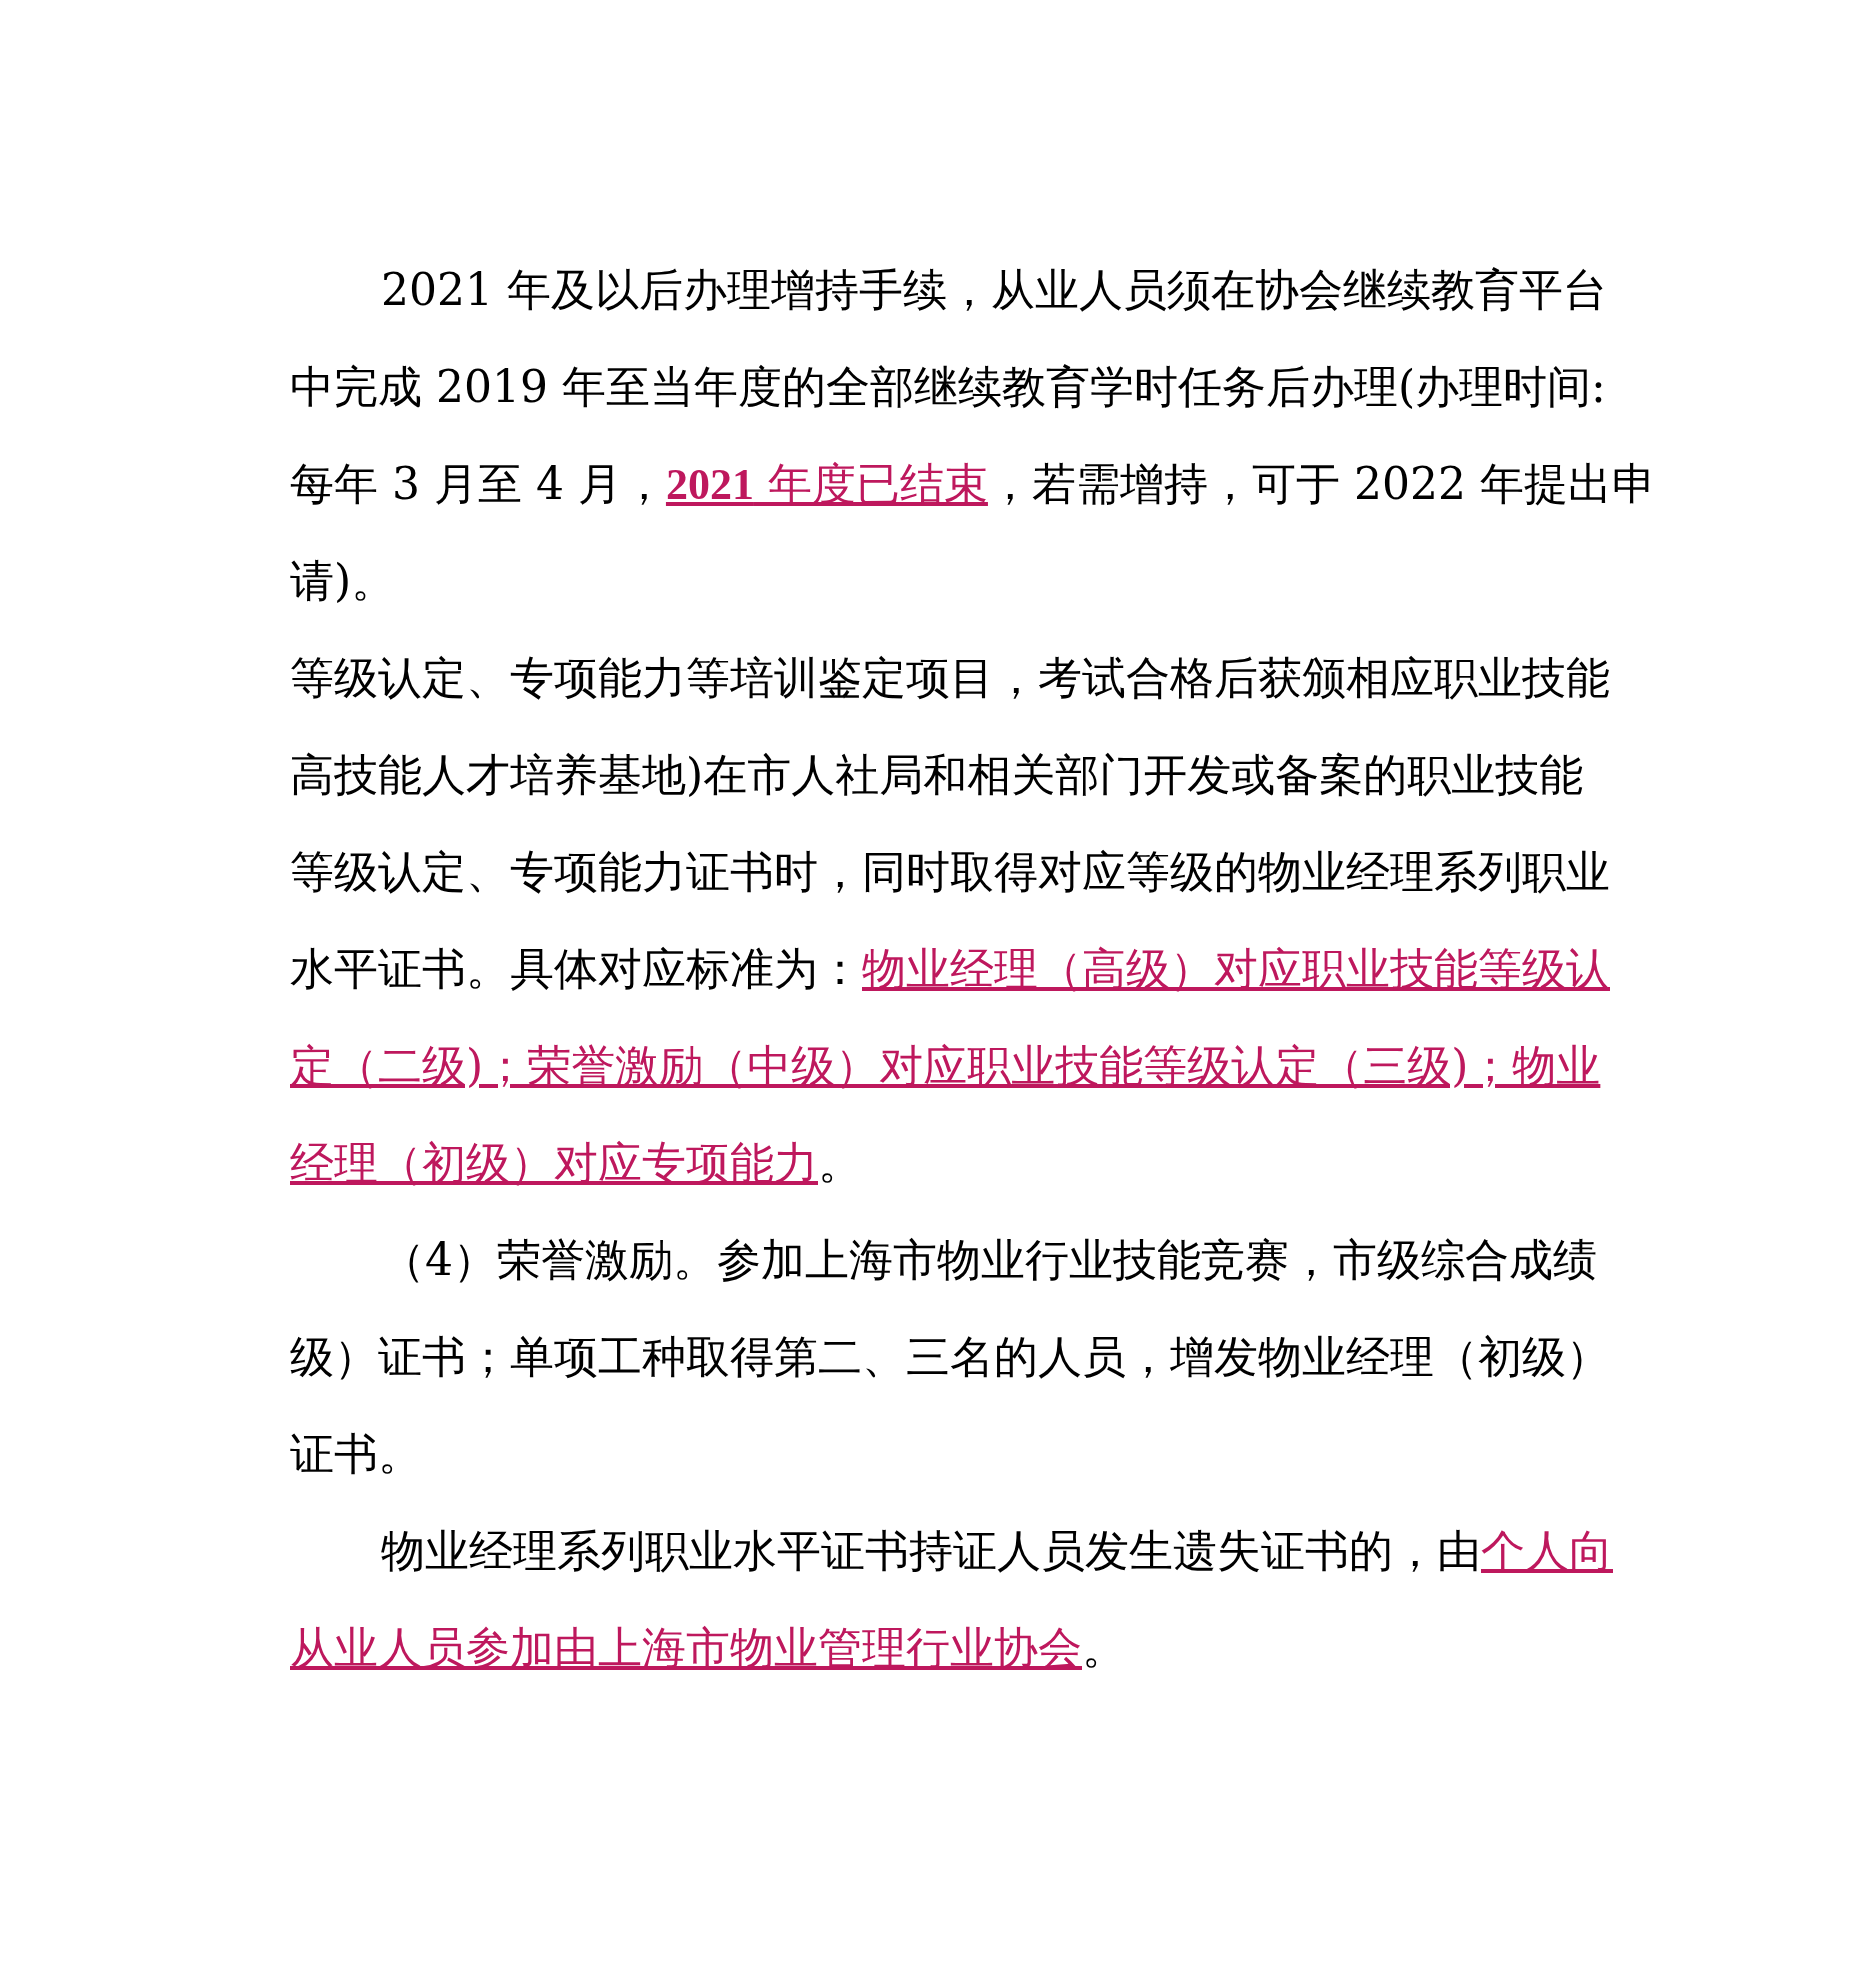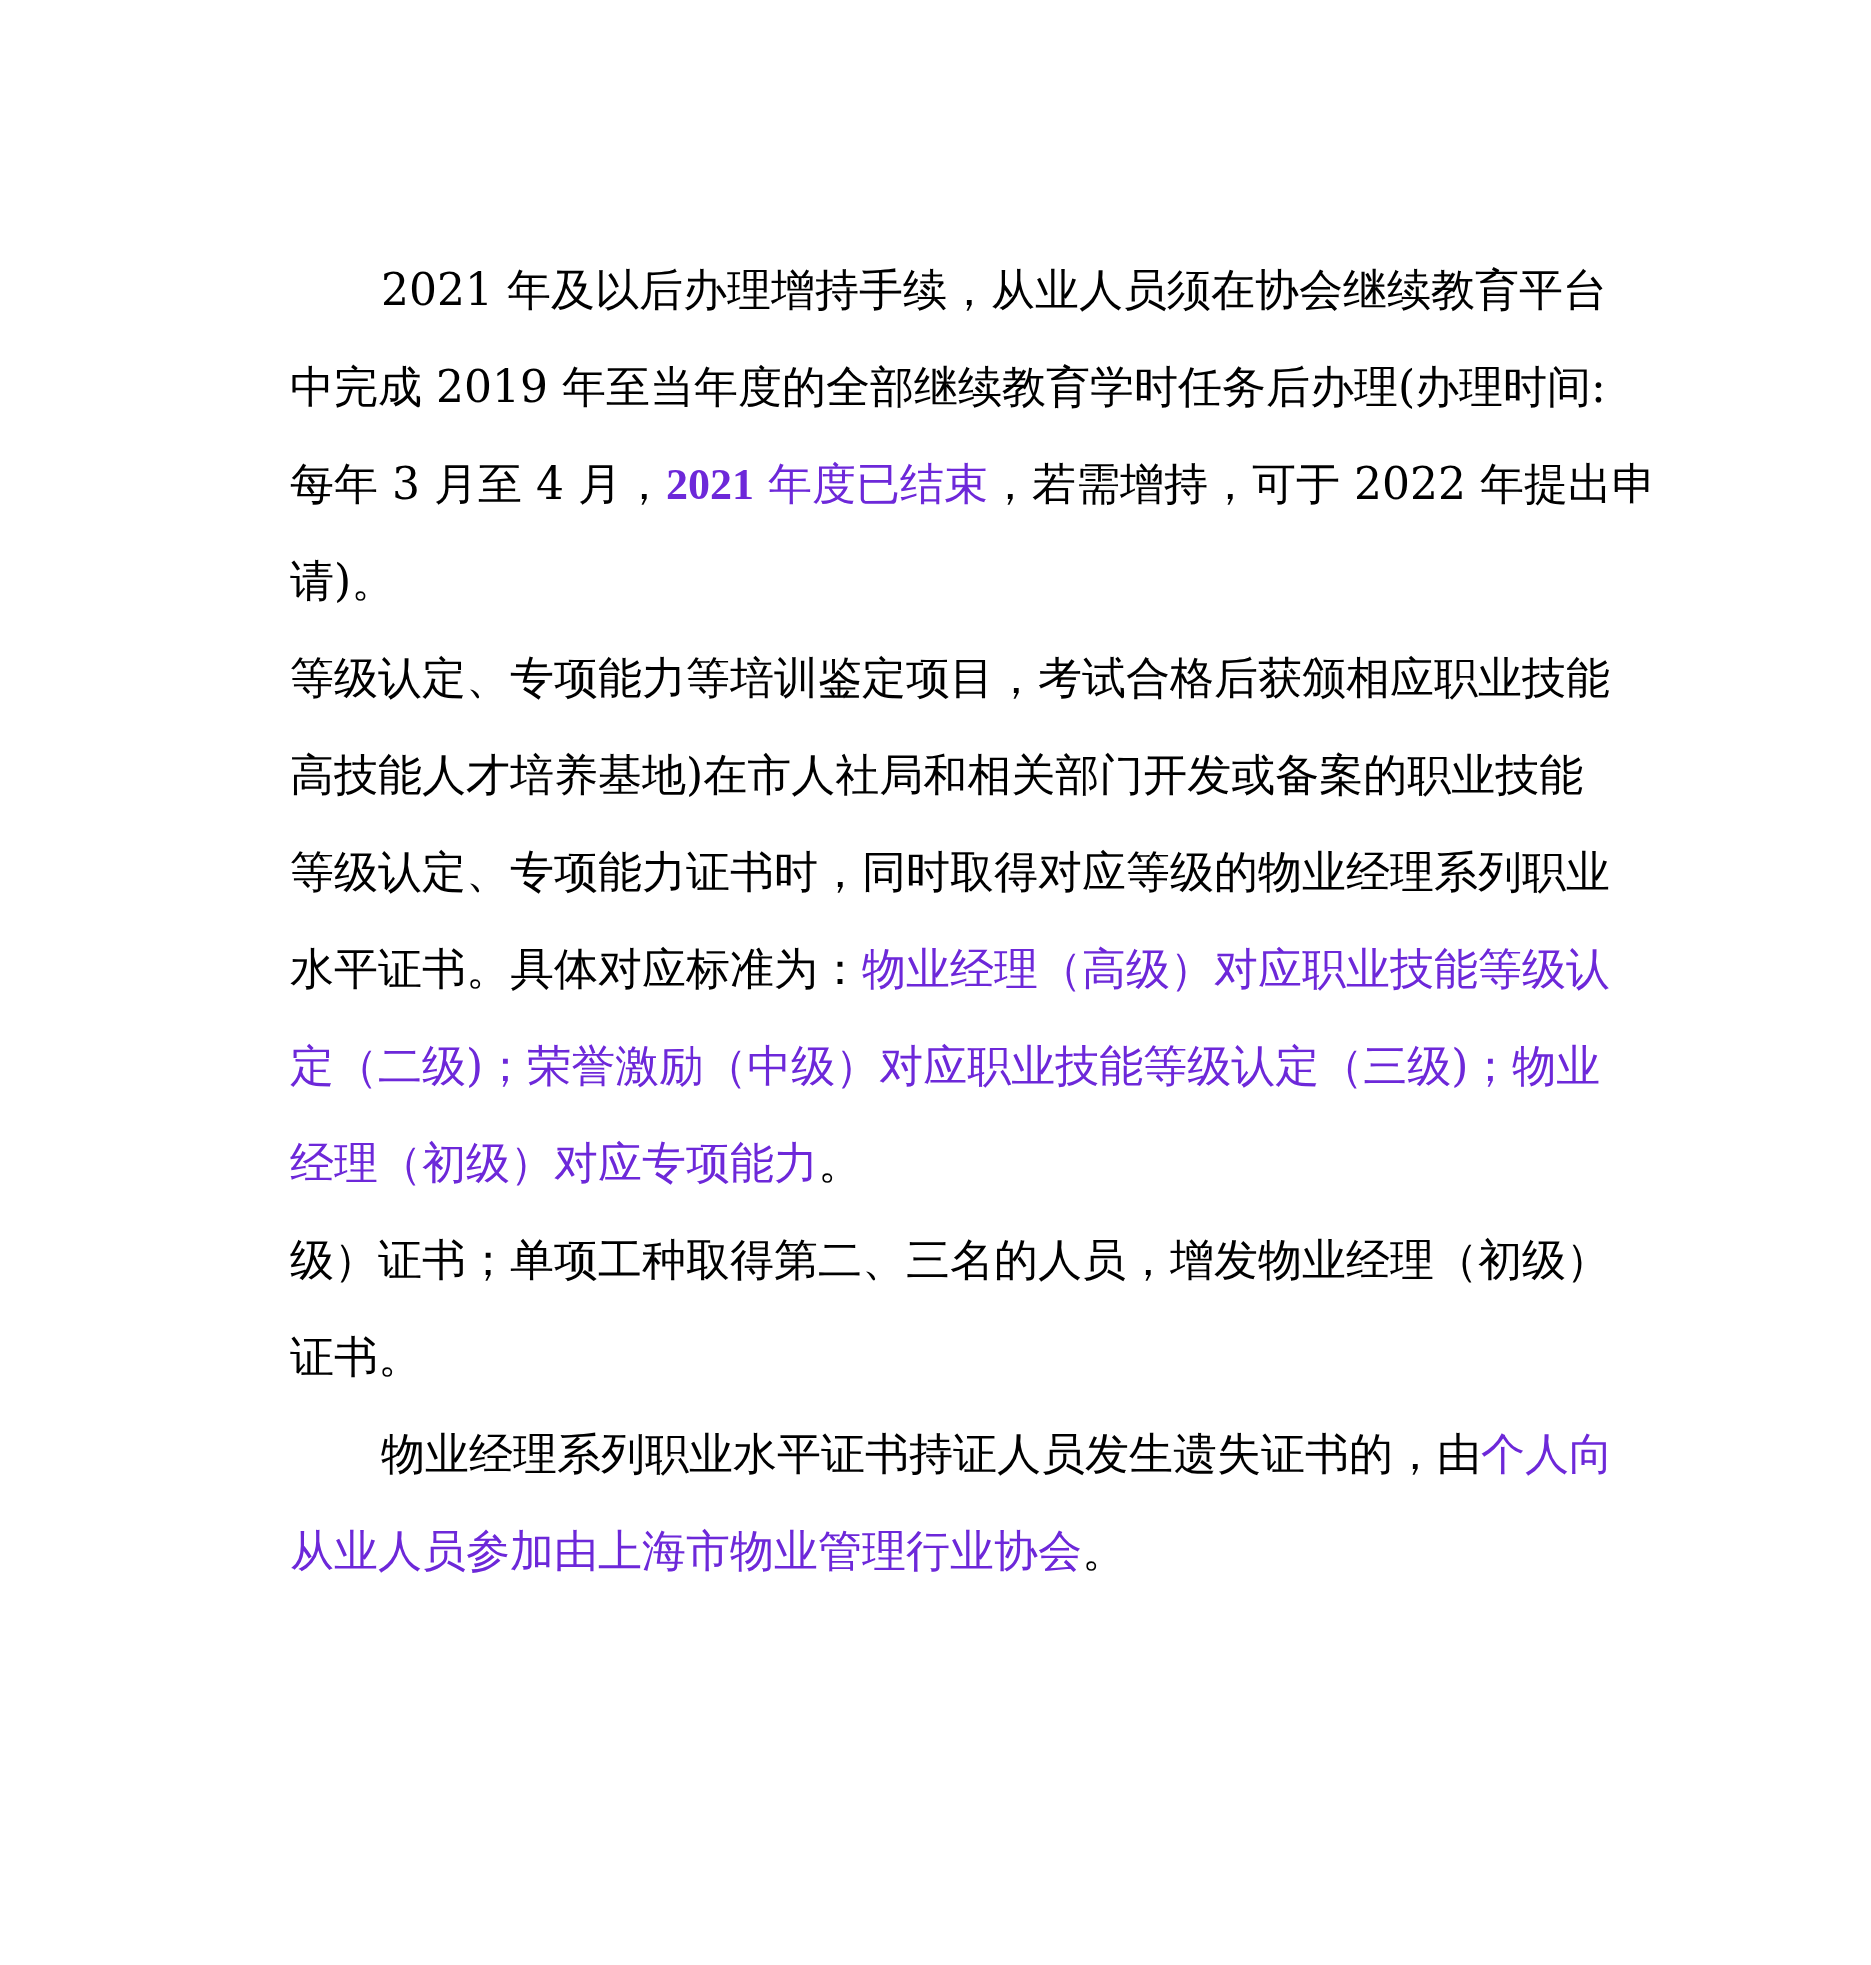--- a/index.html
+++ b/index.html
@@ -9,21 +9,21 @@
     position: absolute; left: 290px; top: 241px; width: 1277px;
     font-family: "DejaVu Serif", "Liberation Serif", serif;
     font-size: 44px; line-height: 97px; color: #000;
   }
   .line {
     display: block; height: 97px; white-space: nowrap;
     text-align: justify; text-align-last: justify;
   }
   .line.last { text-align-last: left; }
   .indent { padding-left: 91px; }
-  .red { color: #6d28d9; }
+  .red { color: #be185d; text-decoration: underline; }
   .num { font-family: "Liberation Serif", serif; }
   .bold { font-weight: bold; }
   .heading-num { font-family: "Liberation Sans", sans-serif; font-weight: bold; }
 </style>
 </head>
 <body>
 
 <div class="page">
   <div class="body-text">
 
@@ -52,20 +52,23 @@
     <span class="line">
       <span>水平证书。具体对应标准为：</span><span class="red">物业经理（高级）对应职业技能等级认</span>
     </span>
     <span class="line">
       <span class="red">定（二级)；荣誉激励（中级）对应职业技能等级认定（三级)；物业</span>
     </span>
     <span class="line last">
       <span class="red">经理（初级）对应专项能力</span><span>。</span>
     </span>
 
+    <span class="line indent">
+      <span>（4）荣誉激励。参加上海市物业行业技能竞赛，市级综合成绩</span>
+    </span>
     <span class="line">
       <span>级）证书；单项工种取得第二、三名的人员，增发物业经理（初级）</span>
     </span>
     <span class="line last">
       <span>证书。</span>
     </span>
 
 
     <span class="line indent">
       <span>物业经理系列职业水平证书持证人员发生遗失证书的，由</span><span class="red">个人向</span>

